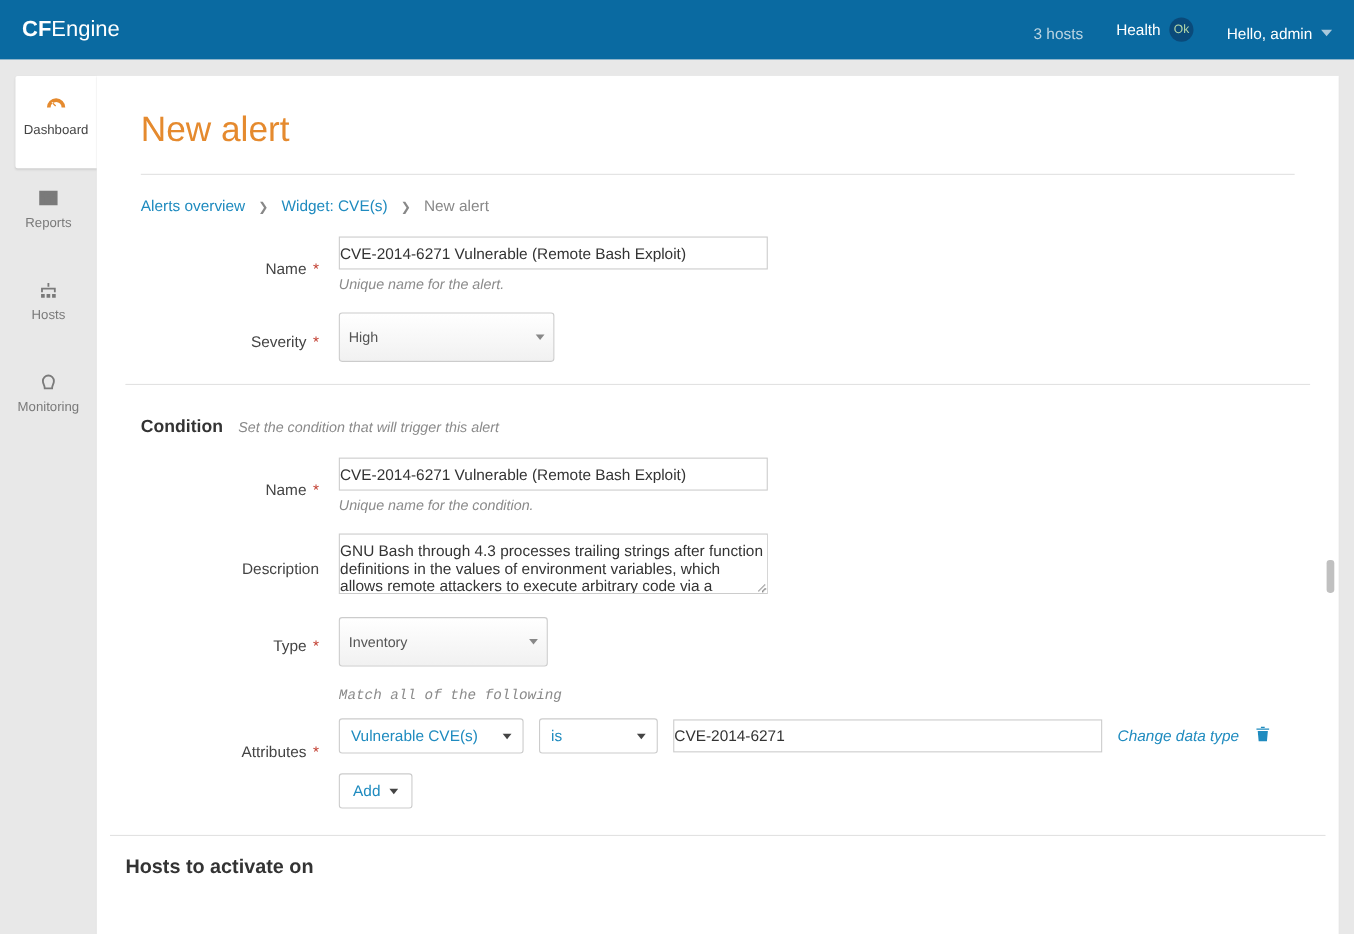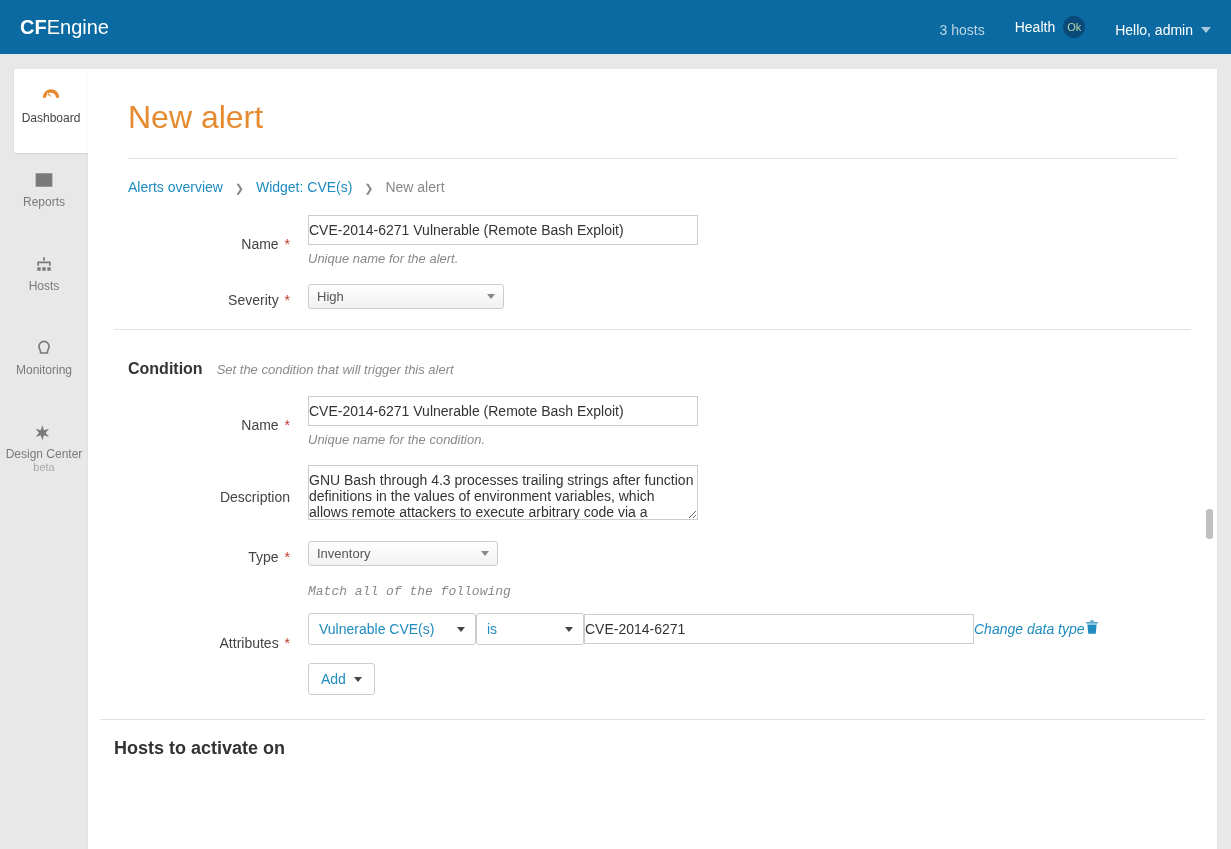--- a/index.html
+++ b/index.html
@@ -137,21 +137,21 @@
     font-family: inherit;
     color: #333;
     outline: none;
   }
   textarea { height: 55px; resize: both; overflow-y: scroll; width: 390px; }
   .select-like {
     display: inline-flex;
     align-items: center;
     justify-content: space-between;
     width: 196px;
-    padding: 4px 8px;
+    padding: 14px 8px;
     border: 1px solid #ccc;
     border-radius: 3px;
     background: linear-gradient(#fff,#f1f1f1);
     cursor: pointer;
     font-size: 13px;
     color:#555;
   }
   .select-like .caret {
     width: 0; height: 0;
     border-left: 4px solid transparent;
@@ -165,20 +165,21 @@
     align-items: baseline;
     gap: 14px;
     margin-bottom: 18px;
   }
   .section-title h2 { font-size: 16px; color:#333; font-weight:700; }
   .section-title .sub { font-style: italic; color: #8a8a8a; font-size: 13px; }
 
   .attr-row {
     display: flex;
     align-items: center;
+    gap: 14px;
   }
   .dd-button {
     display: inline-flex;
     align-items: center;
     justify-content: space-between;
     border: 1px solid #ccc;
     background: #fff;
     border-radius: 3px;
     padding: 7px 10px;
     font-size: 14px;
@@ -278,29 +279,20 @@
       </span>
       <span>Hosts</span>
     </div>
     <div class="side-item">
       <span class="icon">
         <svg viewBox="0 0 24 20" width="20" height="18">
             <path fill="none" stroke="currentColor" stroke-width="2" d="M12 2a6 6 0 0 0-6 6c0 4 2 4 2 8h8c0-4 2-4 2-8a6 6 0 0 0-6-6z"></path>
           </svg>
       </span>
       <span>Monitoring</span>
-    </div>
-    <div class="side-item">
-      <span class="icon">
-        <svg viewBox="0 0 24 20" width="20" height="18">
-            <path fill="currentColor" d="M10 2l2 6 6-2-4 5 4 5-6-2-2 6-2-6-6 2 4-5-4-5 6 2z"></path>
-          </svg>
-      </span>
-      <span>Design Center</span>
-      <span class="side-sub">beta</span>
     </div>
   </div>
 
   <div class="content-wrap">
     <h1 class="page-title">New alert</h1>
     <hr>
     <div class="breadcrumbs">
       <a href="#">Alerts overview</a>
       <span class="sep">❯</span>
       <a href="#">Widget: CVE(s)</a>

